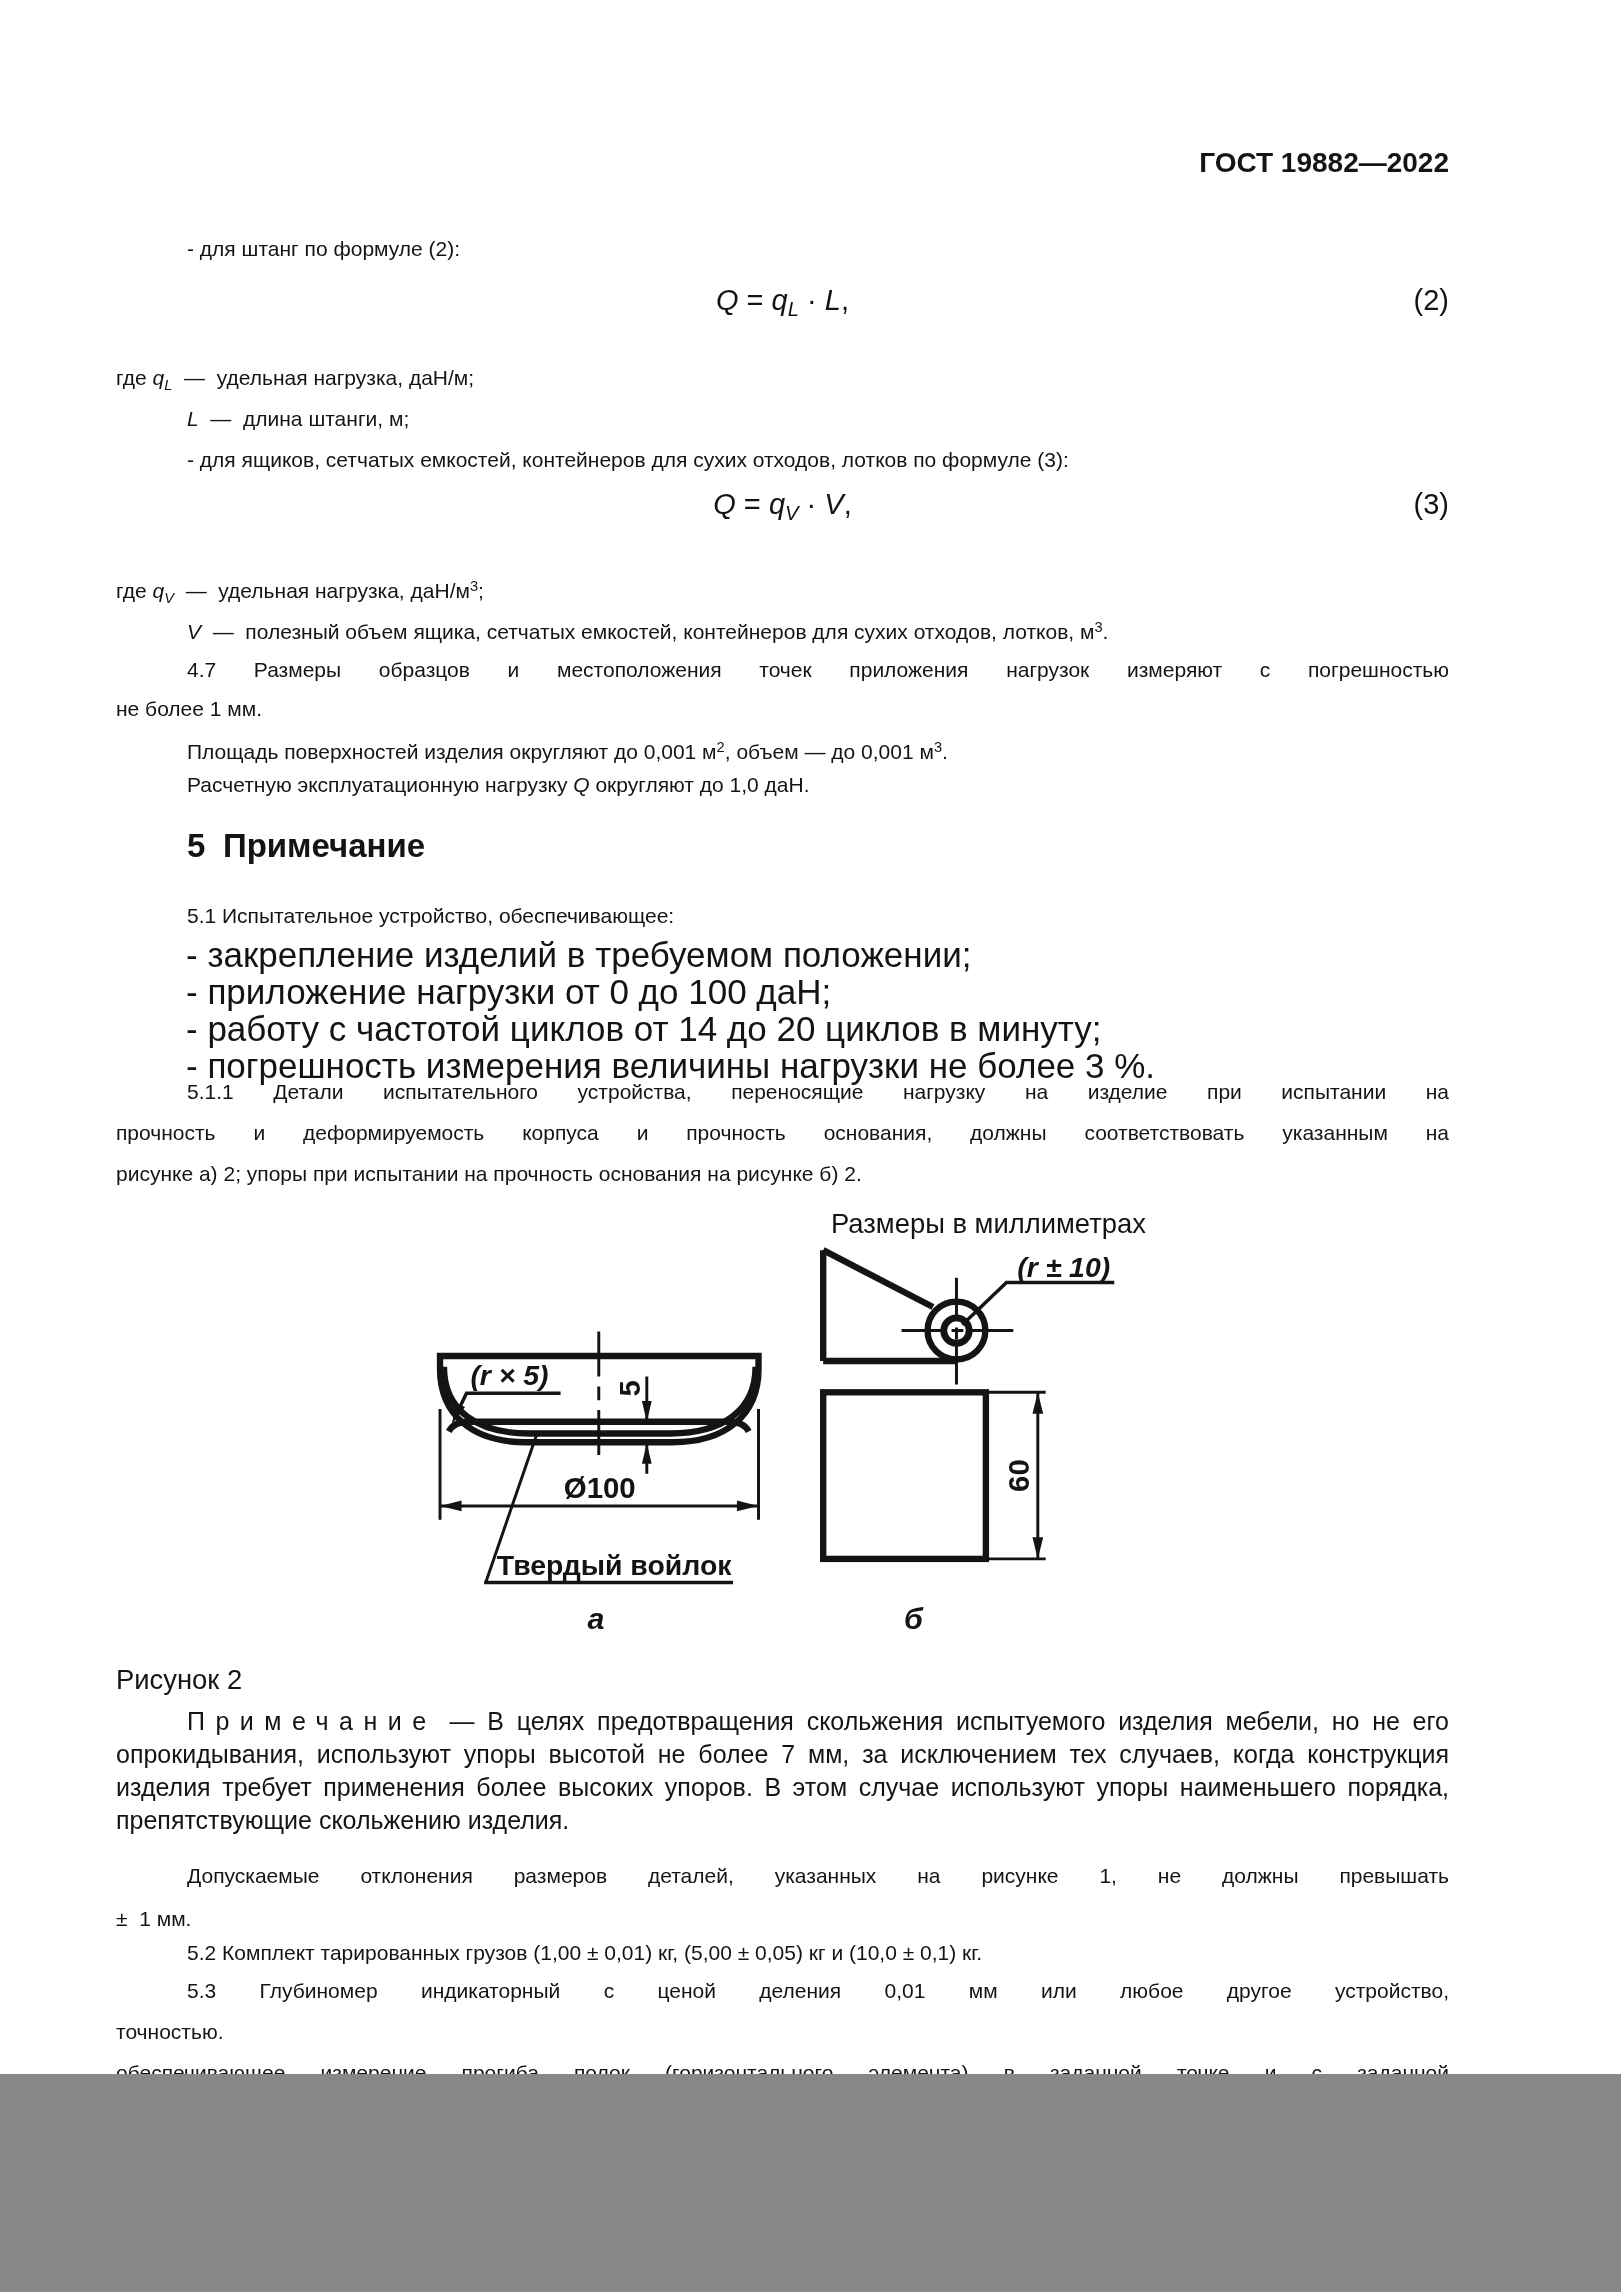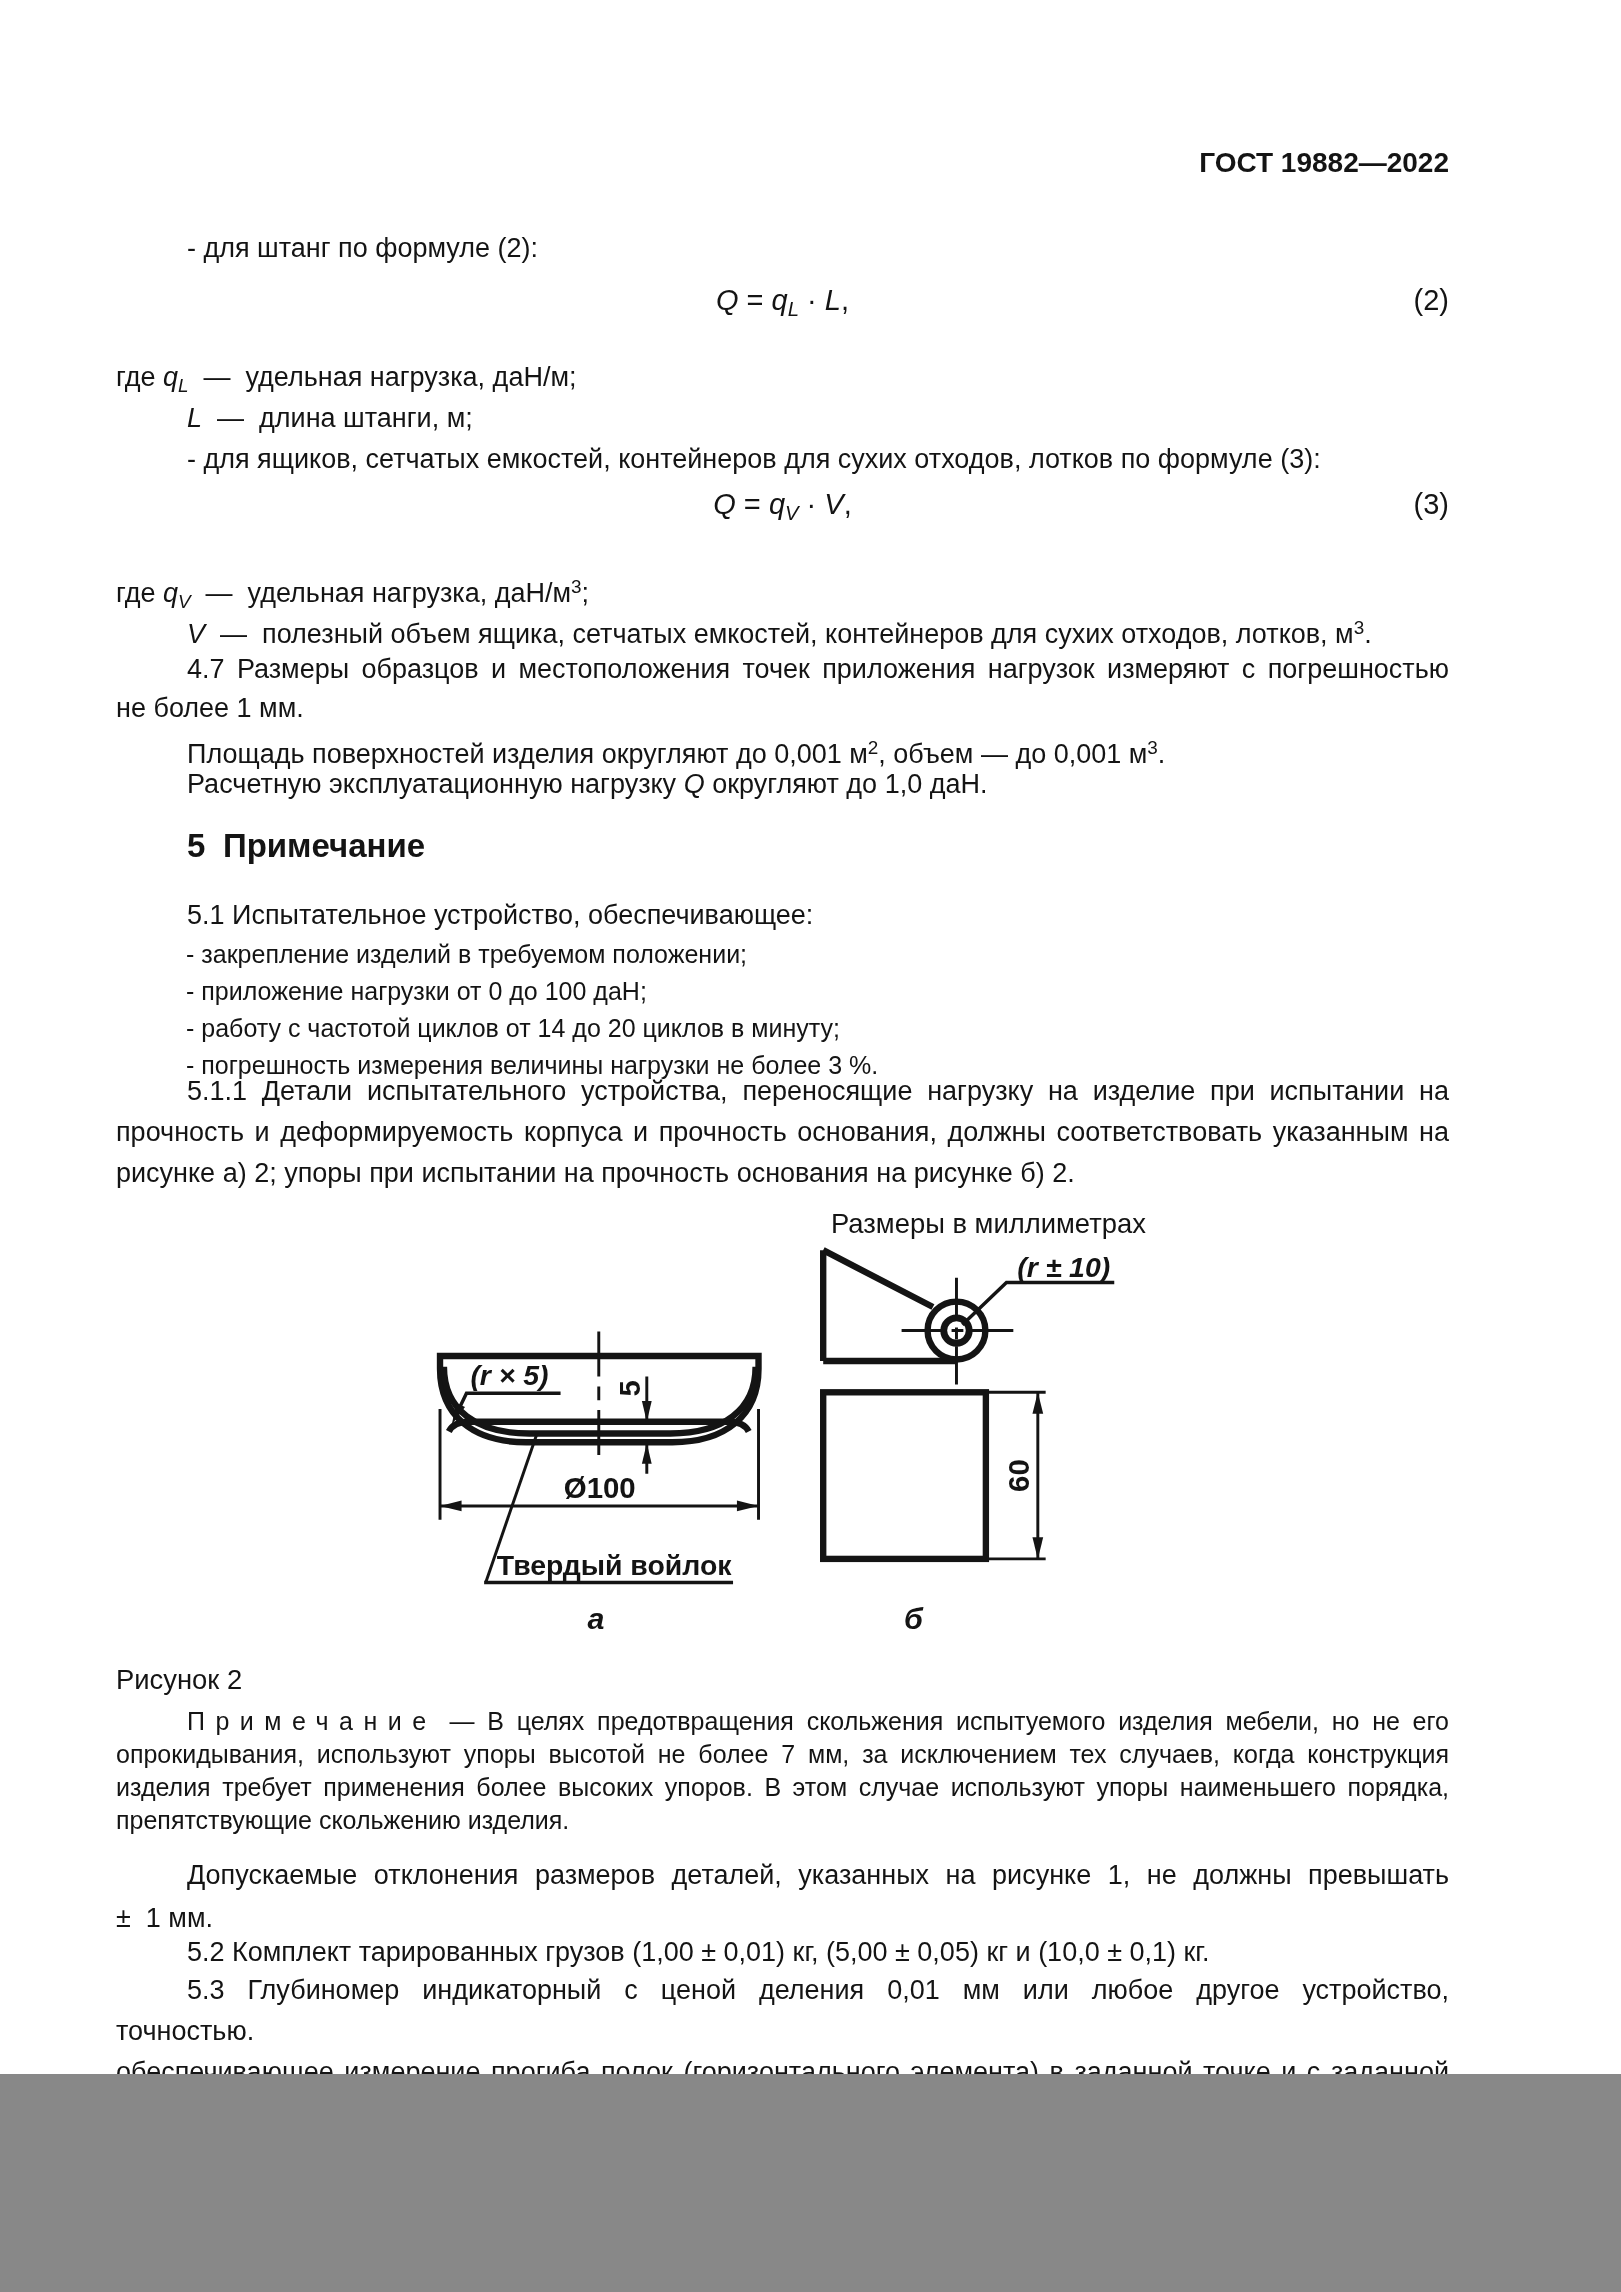--- a/index.html
+++ b/index.html
@@ -1,21 +1,21 @@
 <!DOCTYPE html>
 <html><head>
 <meta charset="utf-8">
 <style>
   html,body{margin:0;padding:0;background:#888;}
   #page{
     position:relative;width:1621px;height:2074px;background:#ffffff;
     font-family:"Liberation Sans", sans-serif;color:#141414;overflow:hidden;
   }
   .abs{position:absolute;}
-  .blk{position:absolute;left:116px;width:1333px;font-size:27px;line-height:39px;}
+  .blk{position:absolute;left:116px;width:1333px;font-size:21px;line-height:39px;}
   .hdr{font-weight:bold;font-size:28px;text-align:right;}
   .ind{text-indent:71px;}
   .it{font-style:italic;}
   .lsp{letter-spacing:.42em;}
   sub{font-size:.7em;vertical-align:-0.32em;}
   sup{font-size:.7em;vertical-align:.5em;}
   .formula{font-size:29px;line-height:33px;text-align:center;}
   .fnum{position:absolute;right:0;top:0;}
   .jp .ln{text-align:justify;text-align-last:justify;}
   .jp .ln.last{text-align-last:left;}
@@ -70,21 +70,21 @@
 
   <div class="blk ind" style="top:728px"><span>Площадь поверхностей изделия округляют до 0,001 м</span><sup>2</sup><span>, объем — до 0,001 м</span><sup>3</sup><span>.</span></div>
   <div class="blk ind" style="top:765px"><span>Расчетную эксплуатационную нагрузку </span><span class="it">Q</span><span> округляют до 1,0 даН.</span></div>
 
   <div class="blk heading" style="top:826px">
     <span>5</span><span class="ht">Примечание</span>
   </div>
 
   <div class="blk ind" style="top:896px">5.1 Испытательное устройство, обеспечивающее:</div>
 
-  <div class="abs" style="left:186px;top:936px;width:1262px;font-size:25px;line-height:37px">
+  <div class="abs" style="left:186px;top:936px;width:1262px;font-size:35px;line-height:37px">
       <div class="ln">- закрепление изделий в требуемом положении;</div>
       <div class="ln">- приложение нагрузки от 0 до 100 даН;</div>
       <div class="ln">- работу с частотой циклов от 14 до 20 циклов в минуту;</div>
       <div class="ln last">- погрешность измерения величины нагрузки не более 3 %.</div>
     </div>
 
   <div class="blk jp" style="top:1071px;line-height:41px">
       <div class="ln first">5.1.1 Детали испытательного устройства, переносящие нагрузку на изделие при испытании на</div>
       <div class="ln">прочность и деформируемость корпуса и прочность основания, должны соответствовать указанным на</div>
       <div class="ln last">рисунке а) 2; упоры при испытании на прочность основания на рисунке б) 2.</div>

